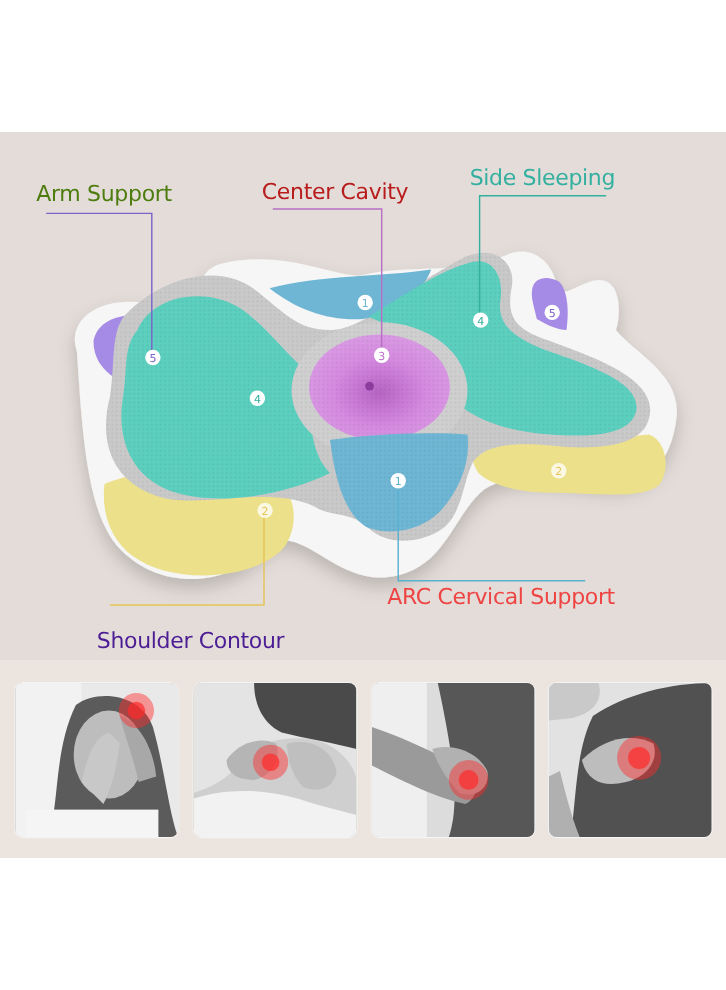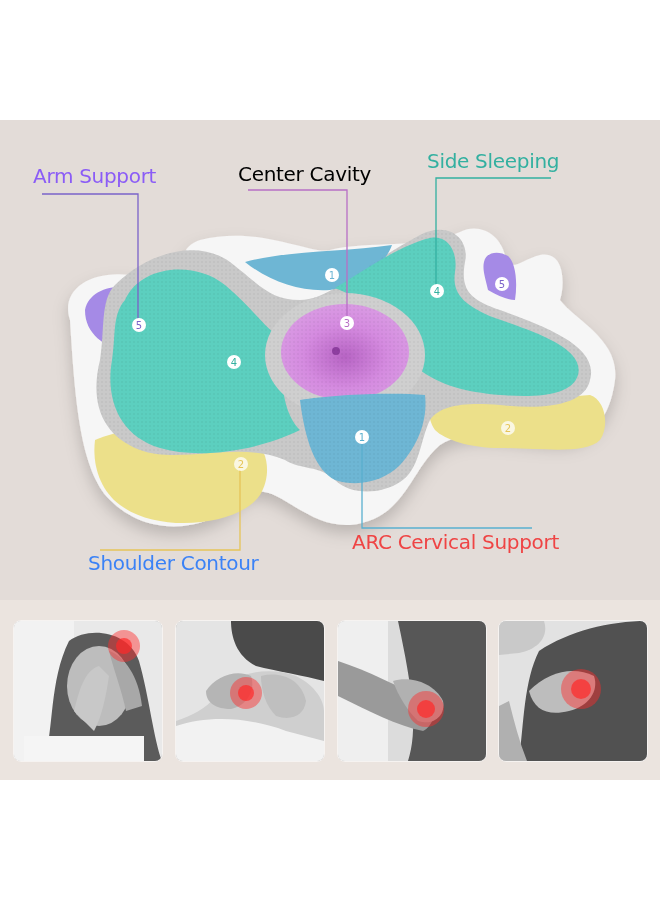--- a/index.html
+++ b/index.html
@@ -100,24 +100,24 @@
         <circle cx="139" cy="325" r="7" fill="#fff"></circle>
         <text x="139" y="329" fill="#7b63c9">5</text>
       </g>
     <g>
         <circle cx="502" cy="284" r="7" fill="#fff"></circle>
         <text x="502" y="288" fill="#7b63c9">5</text>
       </g>
   </g>
 </svg>
 
-<div class="label" style="left:33px;top:164px;color:#8b5cf6;">Arm Support</div>
-<div class="label" style="left:238px;top:162px;color:#000000;">Center Cavity</div>
+<div class="label" style="left:33px;top:164px;color:#4d7c0f;">Arm Support</div>
+<div class="label" style="left:238px;top:162px;color:#b91c1c;">Center Cavity</div>
 <div class="label" style="left:427px;top:149px;color:#33b0a0;">Side Sleeping</div>
-<div class="label" style="left:88px;top:551px;color:#3b82f6;">Shoulder Contour</div>
+<div class="label" style="left:88px;top:570px;color:#4c1d95;">Shoulder Contour</div>
 <div class="label" style="left:352px;top:530px;color:#ef4444;">ARC Cervical Support</div>
 
 <div class="photo" style="left:13px;">
   <svg width="148" height="140" viewBox="0 0 148 140">
     <rect width="148" height="140" fill="#e9e9e9"></rect>
     <rect x="0" y="0" width="60" height="140" fill="#f2f2f2"></rect>
     <path d="M55,20 C75,5 115,10 125,40 C135,75 140,120 148,140 L30,140 C40,110 35,60 55,20 Z" fill="#5b5b5b"></path>
     <ellipse cx="85" cy="65" rx="32" ry="40" fill="#bdbdbd"></ellipse>
     <path d="M60,90 C65,70 70,50 85,45 L95,55 C92,75 88,95 80,110 Z" fill="#c8c8c8"></path>
     <path d="M95,30 C110,35 125,55 128,85 L112,90 C108,70 100,50 95,30 Z" fill="#a8a8a8"></path>

